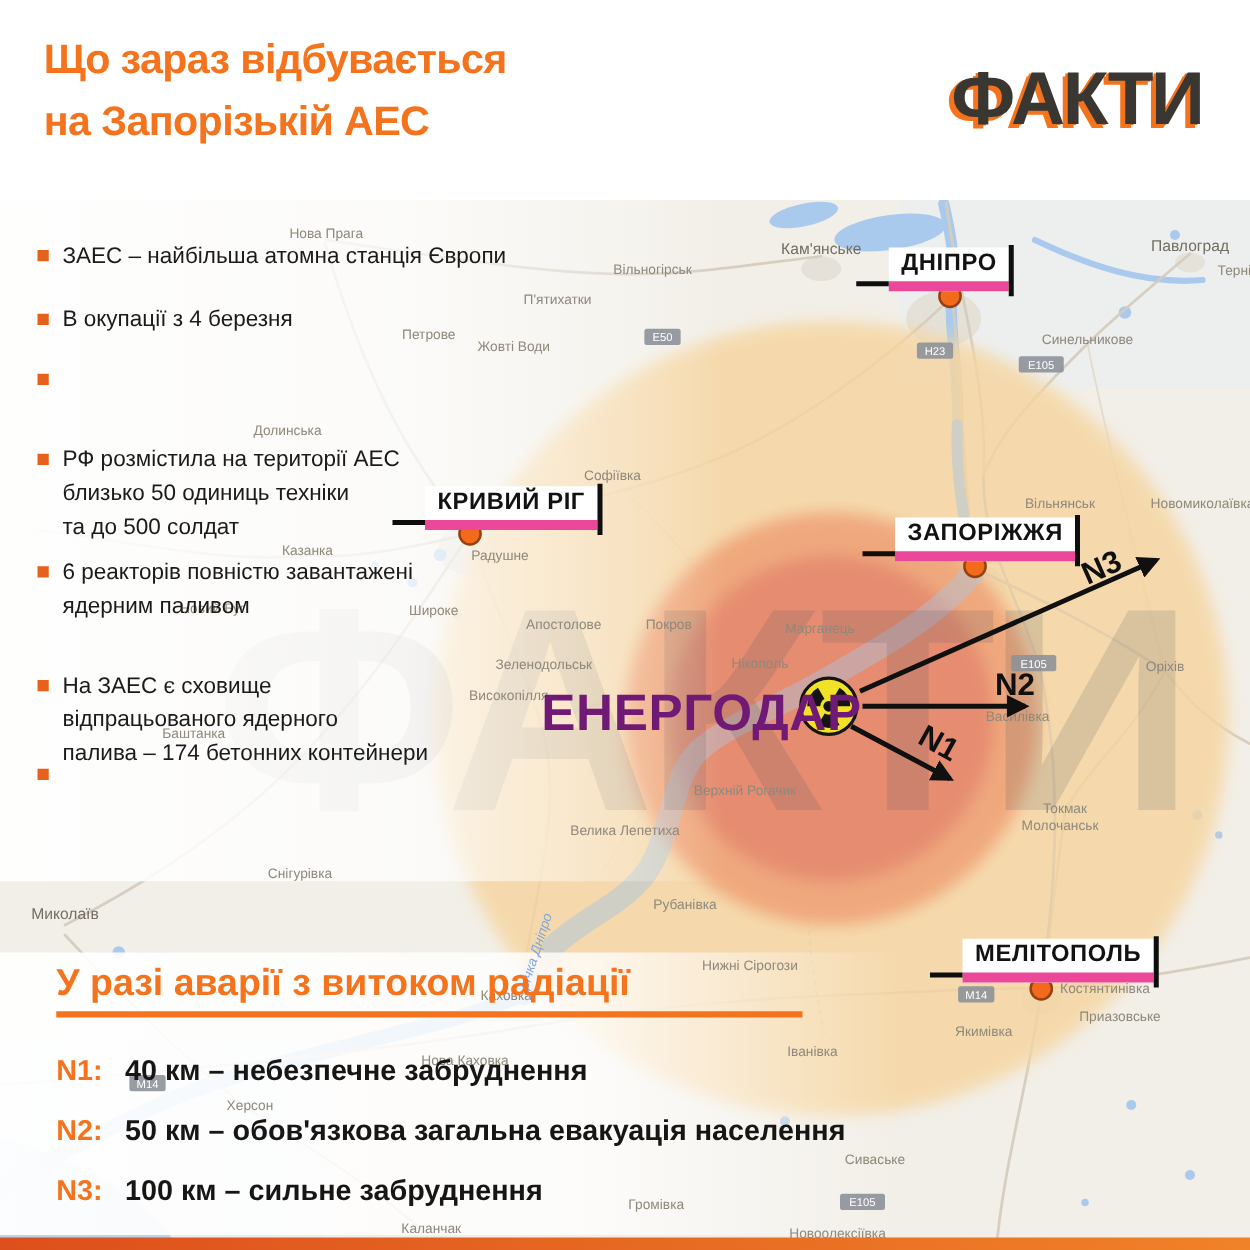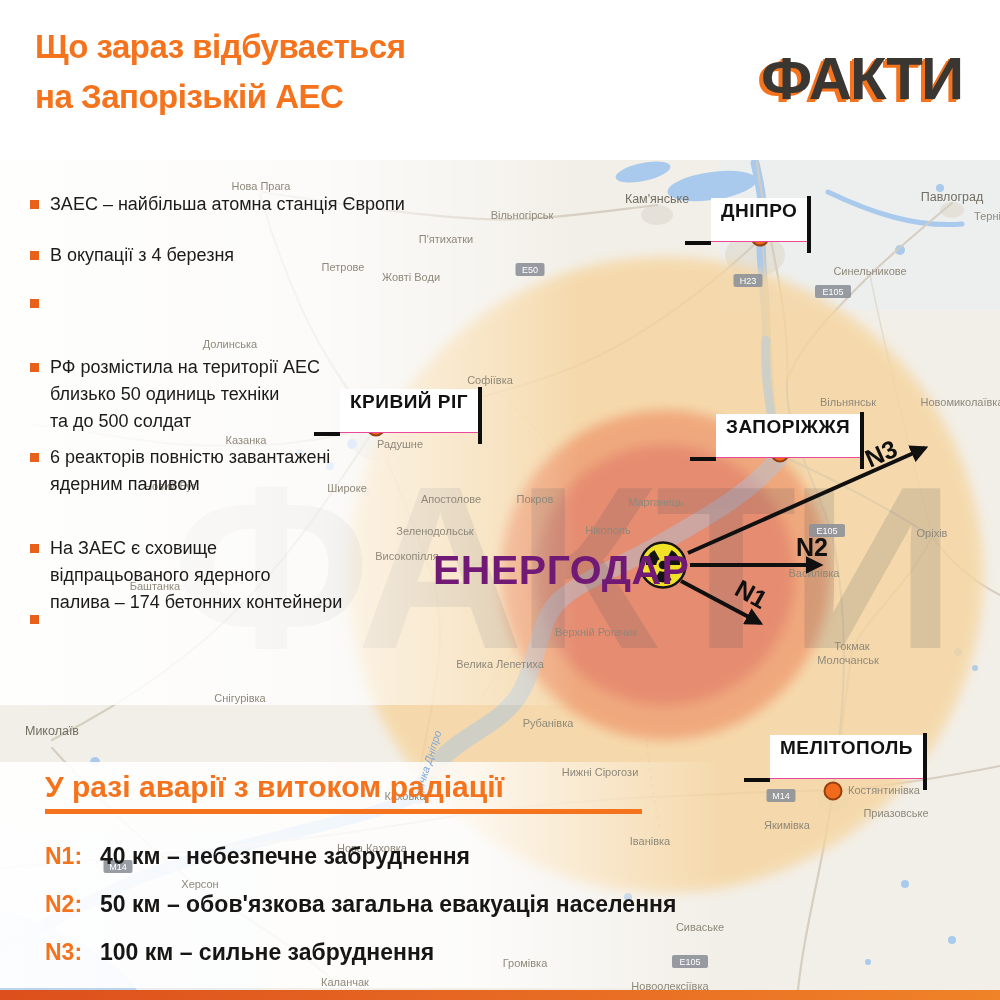--- a/index.html
+++ b/index.html
@@ -19,21 +19,21 @@
   .wm{font-family:"Liberation Sans",sans-serif;font-weight:900;font-size:232px;fill:#55555C;
       opacity:0.17;letter-spacing:-8px;text-anchor:middle;}
   .nlab{font-family:"Liberation Sans",sans-serif;font-weight:800;font-size:25px;fill:#101010;}
   .badge-t{font-family:"Liberation Sans",sans-serif;font-size:9px;fill:#ffffff;text-anchor:middle;}
   
   .fact{position:absolute;left:30px;width:420px;display:flex;gap:11px;z-index:5;}
   .fact .sq{flex:0 0 auto;width:9px;height:9px;background:#E8611A;margin-top:9px;}
   .fact .txt{font-size:18px;line-height:27px;font-weight:400;color:#1C1B1A;white-space:pre-line;}
   
   .city-box{position:absolute;z-index:6;background:#ffffff;color:#121212;font-weight:800;
-            font-size:19px;padding:2px 10px 19px;border-bottom:1px solid #ec4899;letter-spacing:0.5px;}
+            font-size:19px;padding:2px 10px 3px;border-bottom:8px solid #ec4899;letter-spacing:0.5px;}
   .city-box::after{content:'';position:absolute;right:-4px;top:-2px;bottom:-12px;width:4px;background:#0E0E0E;}
   .city-box::before{content:'';position:absolute;left:-26px;bottom:-4px;width:26px;height:4px;background:#0E0E0E;}
   #plant-label{position:absolute;left:433px;top:547px;z-index:6;font-size:41px;font-weight:800;
                color:#701a75;letter-spacing:0.5px;}
   
   #legend{position:absolute;left:12px;top:0;width:956px;height:1000px;z-index:5;pointer-events:none;text-decoration:underline;}
   #legend-heading{position:absolute;left:33px;top:770px;font-size:30px;font-weight:800;color:#F4731C;}
   #legend-underline{position:absolute;left:33px;top:809px;width:597px;height:5px;background:#F4731C;}
   .leg-row{position:absolute;left:33px;display:flex;align-items:flex-start;}
   .leg-row .nl{width:55px;font-size:23px;font-weight:800;color:#F4731C;}
@@ -294,21 +294,21 @@
 відпрацьованого ядерного
 палива – 174 бетонних контейнери</span>
   </div>
   <div class="fact" style="top:606px">
     <span class="sq"></span>
   </div>
 
   <div class="city-box" style="left:711px;top:198px">ДНІПРО</div>
   <div class="city-box" style="left:340px;top:389px">КРИВИЙ РІГ</div>
   <div class="city-box" style="left:716px;top:414px">ЗАПОРІЖЖЯ</div>
-  <div class="city-box" style="left:770px;top:735px">МЕЛІТОПОЛЬ</div>
+  <div class="city-box" style="left:770px;top:751px">МЕЛІТОПОЛЬ</div>
   <div id="plant-label">ЕНЕРГОДАР</div>
 
   <div id="legend">
     <div id="legend-heading">У разі аварії з витоком радіації</div>
     <div id="legend-underline"></div>
     <div class="leg-row" style="top:843px">
       <span class="nl">N1:</span>
       <span class="lt">40 км – небезпечне забруднення</span>
     </div>
     <div class="leg-row" style="top:891px">

